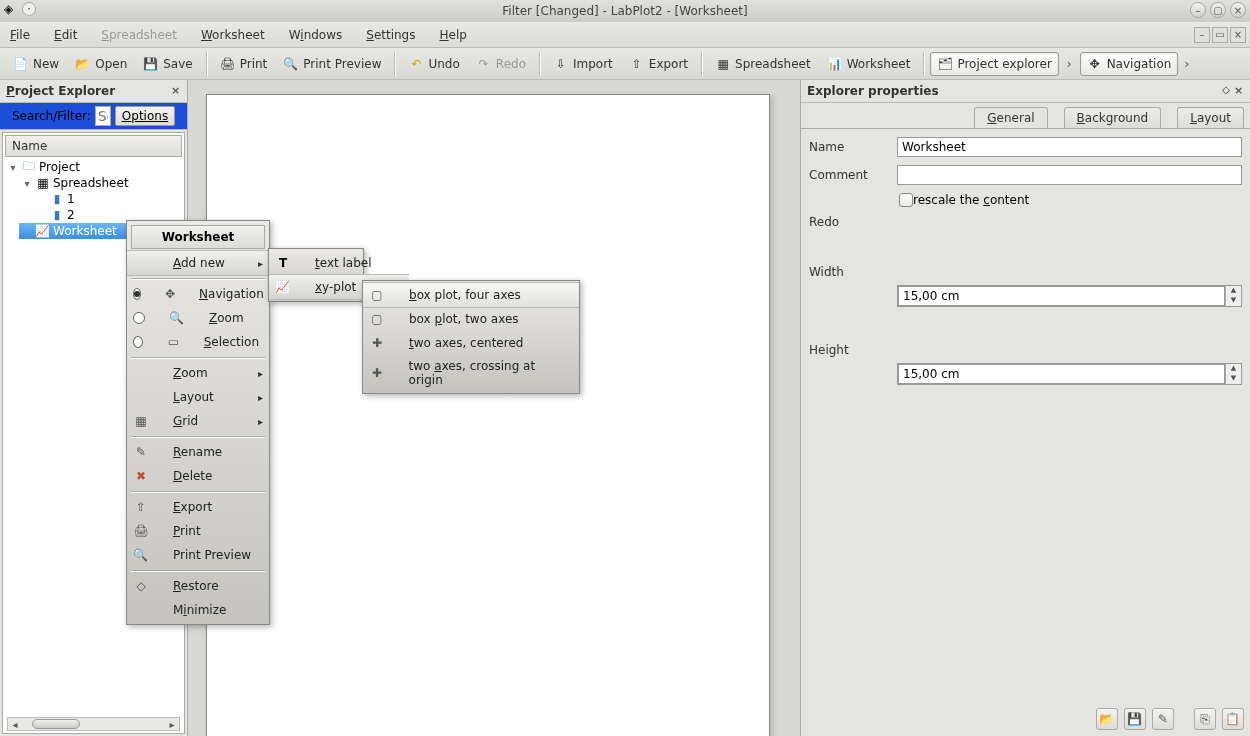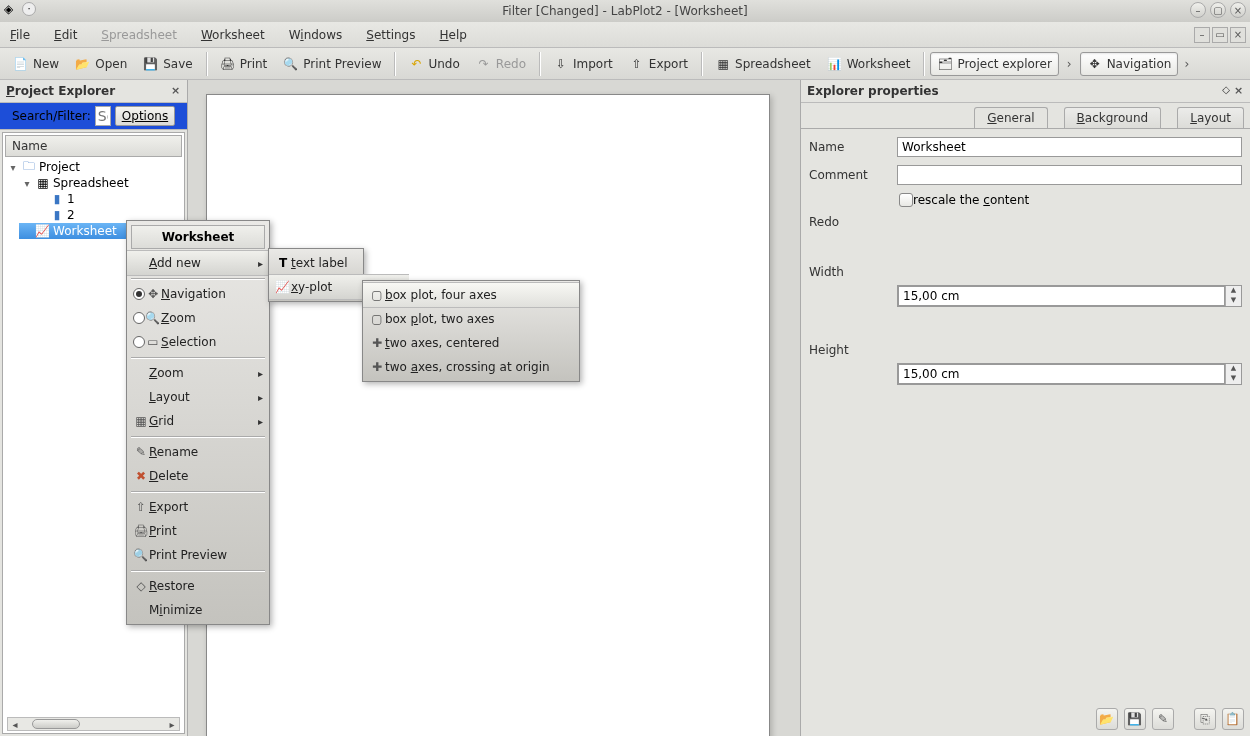--- a/index.html
+++ b/index.html
@@ -69,21 +69,21 @@
 .spinbox .spins { width:16px; display:flex; flex-direction:column; border-left:1px solid #aaa;}
 .spinbox .spins span { flex:1; font-size:7px; text-align:center; color:#555; background:#eee; line-height:8px;}
 .chkrow { display:flex; align-items:center; padding:4px 8px 4px 98px; }
 .chk { width:14px; height:14px; border:1px solid #888; border-radius:3px; background:linear-gradient(#fff,#e8e8e4);}
 .bottombtns { position:absolute; bottom:6px; right:6px; display:flex; gap:6px; }
 .iconbtn { width:22px; height:22px; border:1px solid #aaa; background:linear-gradient(#f4f4f0,#dcdcd8); border-radius:3px; display:inline-flex; align-items:center; justify-content:center; font-size:12px; color:#555;}
 
 
 .ctxmenu { position:absolute; background:linear-gradient(#eae9e6,#c4c3be); border:1px solid #888; box-shadow:2px 2px 6px rgba(0,0,0,0.3); padding:2px 0; }
 .ctxhdr { text-align:center; font-weight:bold; padding:4px 0; border:1px solid #aaa; background:linear-gradient(#f0f0ec,#dcdcd8); margin:2px 4px;}
-.ctxitem { display:flex; align-items:center; padding:4px 10px 4px 6px; gap:0; color:#222; min-width:140px; position:relative;}
+.ctxitem { display:flex; align-items:center; padding:4px 10px 4px 6px; gap:24px; color:#222; min-width:140px; position:relative;}
 .ctxitem.hl { background:linear-gradient(#f0f0ec,#d4d4d0); border-top:1px solid #bbb; border-bottom:1px solid #bbb; margin:-1px 0;}
 .ctxitem .arrow { position:absolute; right:6px; font-size:10px; color:#333;}
 .ctxitem .radio { width:12px; height:12px; border:1px solid #666; border-radius:50%; background:#fff; display:inline-flex; align-items:center; justify-content:center;}
 .ctxitem .radio.on::after { content:""; width:6px; height:6px; background:#333; border-radius:50%;}
 .ctxitem .ci { width:16px; height:16px; display:inline-flex; align-items:center; justify-content:center; font-size:12px; color:#555;}
 .ctxsep { height:1px; background:#aaa; margin:3px 4px; box-shadow:0 1px 0 #fff;}
 .ctxitem u { text-decoration:underline; }
 .ctxitem.hl.sel { background:linear-gradient(#f8f8f4,#e0e0dc); }
 </style>
 </head>

